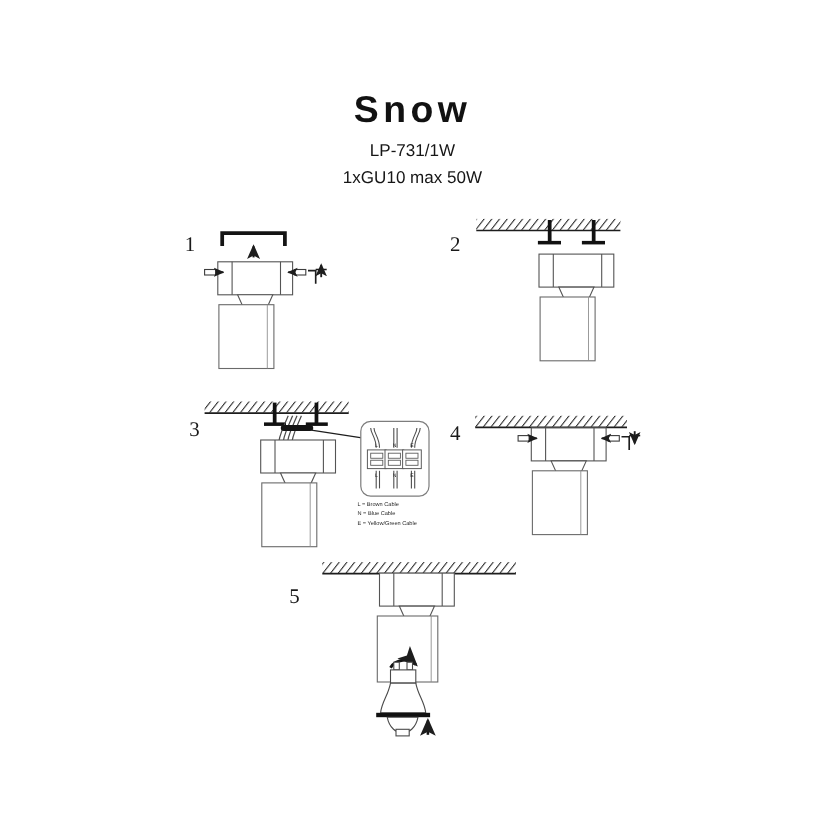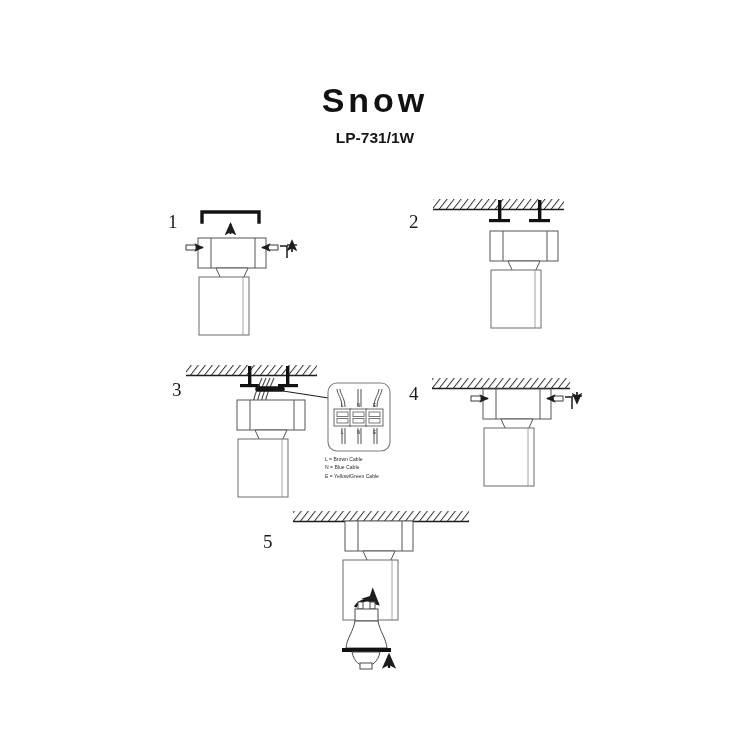--- a/index.html
+++ b/index.html
@@ -31,21 +31,21 @@
   .product-name {
     font-size: 34px;
     font-weight: bold;
     letter-spacing: 4px;
     line-height: 1.1;
     margin: 0 0 7px 0;
     color: #111111;
   }
   .spec-line {
     font-size: 15.5px;
-    font-weight: bold;
+    font-weight: normal;
     line-height: 1.52;
     color: #161616;
     margin: 0;
   }
   .legend {
     position: absolute;
     left: 325px;
     top: 455px;
     width: 120px;
   }
@@ -63,20 +63,21 @@
   }
 </style>
 </head>
 <body>
 
 <div id="sheet">
 
   <div class="titleblock">
     <div class="product-name">Snow</div>
     <div class="spec-line">LP-731/1W</div>
+    <div class="spec-line">1xGU10 max 50W</div>
   </div>
 
   <svg width="750" height="750" viewBox="0 0 750 750">
     <defs>
       <pattern id="ceilhatch" width="7" height="11" patternUnits="userSpaceOnUse" patternTransform="skewX(-38)">
         <rect width="7" height="11" fill="#ffffff"></rect>
         <line x1="0.6" y1="0" x2="0.6" y2="11" stroke="#2e2e2e" stroke-width="1.25"></line>
       </pattern>
       <marker id="ah" markerWidth="7" markerHeight="7" refX="6" refY="3.5" orient="auto">
         <path d="M0,0.4 L7,3.5 L0,6.6 L1.6,3.5 Z" fill="#1d1d1d"></path>

